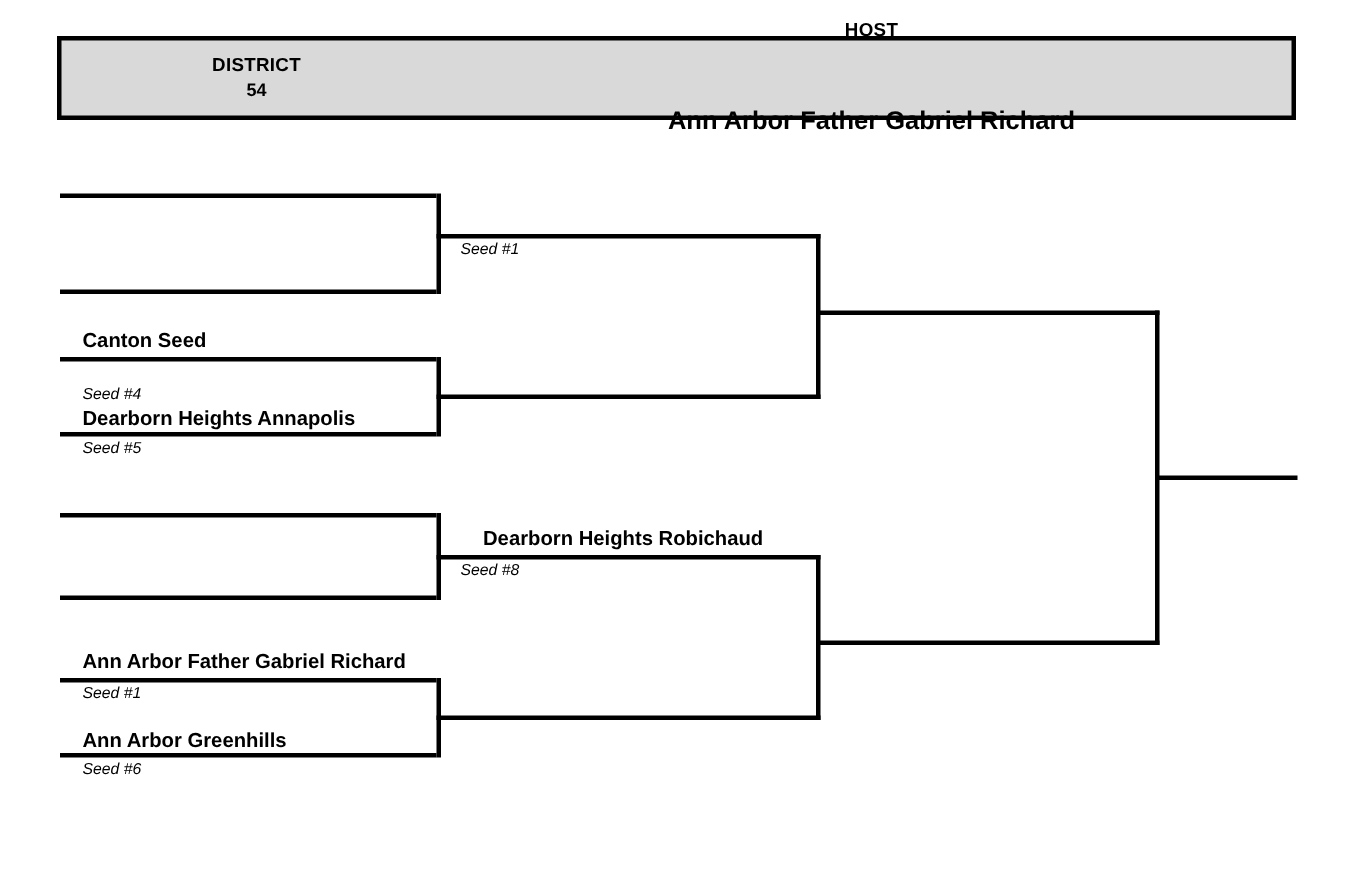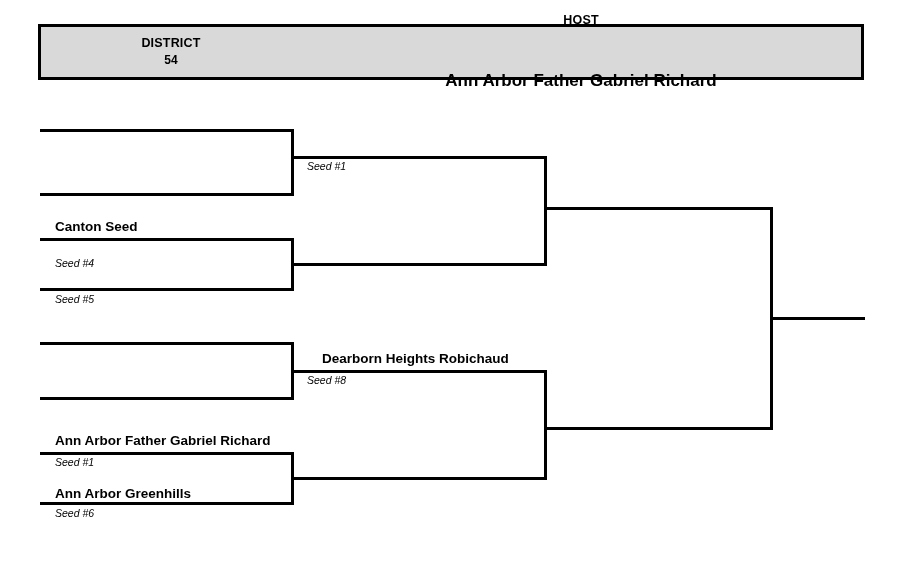--- a/index.html
+++ b/index.html
@@ -109,20 +109,21 @@
   <div class="seed-label" style="left:55px; top:135px;"></div>
 
   <div class="h-line" style="left:40px; top:193px; width:251px;"></div>
 
   <div class="v-line" style="left:291px; top:129px; height:67px;"></div>
 
   <div class="team-name" style="left:55px; top:220px;">Canton Seed</div>
   <div class="h-line" style="left:40px; top:238px; width:251px;"></div>
   <div class="seed-label" style="left:55px; top:258px;">Seed #4</div>
 
+  <div class="team-name" style="left:55px; top:272px;">Dearborn Heights Annapolis</div>
   <div class="h-line" style="left:40px; top:288px; width:251px;"></div>
   <div class="seed-label" style="left:55px; top:294px;">Seed #5</div>
 
   <div class="v-line" style="left:291px; top:238px; height:53px;"></div>
 
   <div class="h-line" style="left:291px; top:156px; width:256px;"></div>
   <div class="seed-label" style="left:307px; top:161px;">Seed #1</div>
 
   <div class="h-line" style="left:291px; top:263px; width:256px;"></div>
   <div class="team-name" style="left:307px; top:245px;"></div>

